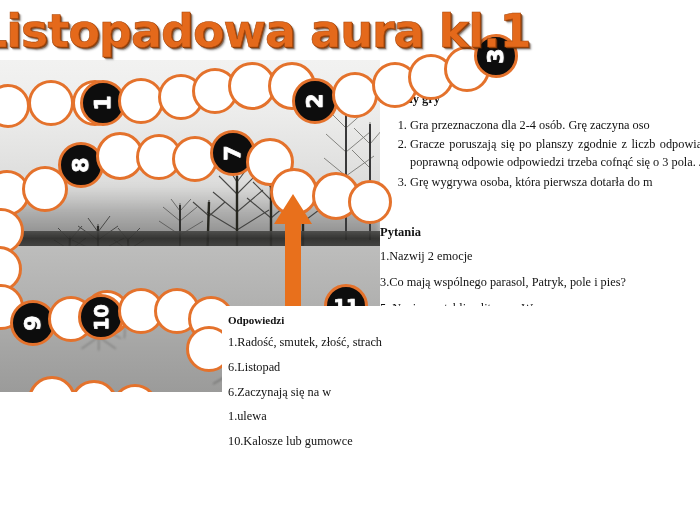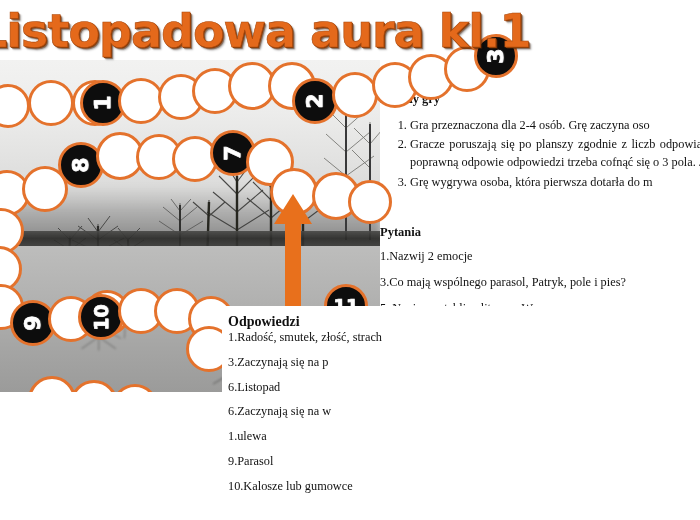--- a/index.html
+++ b/index.html
@@ -143,21 +143,21 @@
   #odpowiedzi{
     position:absolute;
     left:222px; top:306px;
     width:478px; height:214px;
     background:#ffffff;
     z-index:30;
     padding:8px 0 0 6px;
     box-sizing:border-box;
     color:#111;
   }
-  #odpowiedzi .h-sec{font-size:14px;margin-bottom:0;}
+  #odpowiedzi .h-sec{font-size:11px;margin-bottom:9px;}
   .a{
     font-size:12.3px;
     line-height:1.2;
     margin-bottom:10px;
     white-space:nowrap;
   }
   
   #bottom-mask{
     position:absolute;left:0;top:392px;width:240px;height:128px;
     background:#fff;z-index:28;
@@ -343,21 +343,19 @@
     <div class="q">6.Co mają wspólnego Witek, woda, wiatr i wrotki?</div>
     <div class="q">7.Drobny deszczyk to …</div>
     <div class="q">8.Gdy jesienią świat w deszczu moknie, mieć go nad</div>
     <div class="q">9.W nich przez kałuże świetnie się skacze i zawsze su</div>
     <div class="q">10.Narysuj na tablicy parasol</div>
   </div>
 
   <div id="odpowiedzi">
     <div class="h-sec">Odpowiedzi</div>
     <div class="a">1.Radość, smutek, złość, strach</div>
-    <div class="a">3.Zaczynają się na p</div>
     <div class="a">6.Listopad</div>
     <div class="a">6.Zaczynają się na w</div>
     <div class="a">1.ulewa</div>
-    <div class="a">9.Parasol</div>
     <div class="a">10.Kalosze lub gumowce</div>
   </div>
 
 </div>
 
 </body></html>

